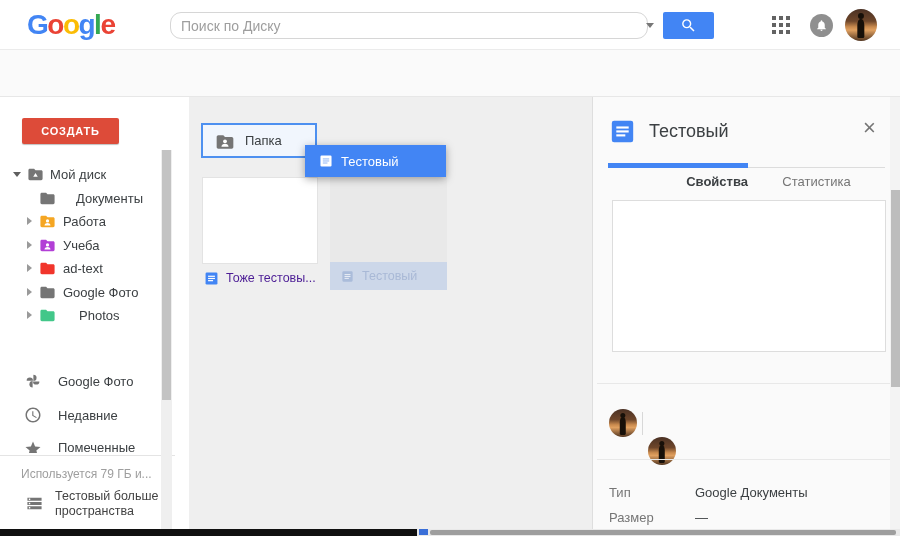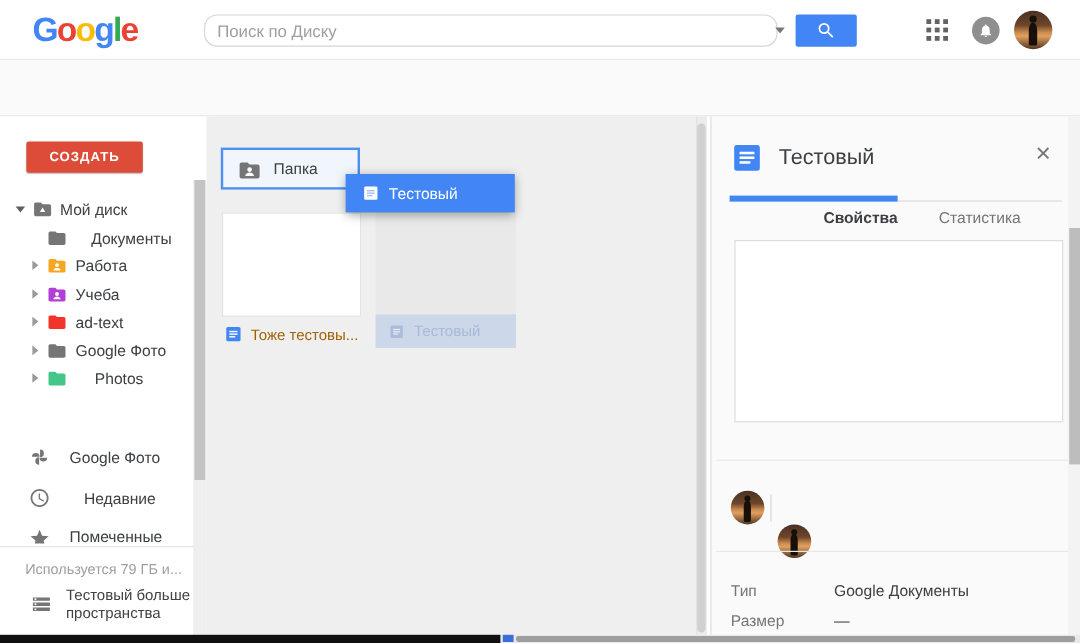--- a/index.html
+++ b/index.html
@@ -55,25 +55,25 @@
   .ficon{display:inline-block;width:17px;height:17px}
   .ficon svg{display:block}
   .mrow{position:absolute;display:flex;align-items:center;cursor:pointer;font-size:13px;color:#3c4043}
   .sb-divider{left:0px;top:358px;width:175px;height:1px;background:#e4e4e4}
   .storage{left:21px;top:370px;font-size:12px;color:#9e9e9e;white-space:nowrap}
   .upg-label{left:55px;top:392px;width:104px;font-size:12.5px;line-height:15px;color:#424242}
   .sb-track{left:161px;top:53px;width:11px;height:383px;background:#efefef}
   .sb-thumb{left:162px;top:53px;width:9px;height:250px;background:#c3c3c3}
 
   
-  .mainarea{left:172px;top:97px;width:408px;height:439px;background:#efefef}
+  .mainarea{left:189px;top:97px;width:408px;height:439px;background:#efefef}
   .folder-tile{left:12px;top:26px;width:116px;height:35px;background:#f1f6fd;border:2px solid #4d90f0;
                box-sizing:border-box;display:flex;align-items:center;cursor:pointer}
   .doc-card{left:13px;top:80px;width:116px;height:87px;background:#fff;border:1px solid #e3e3e3;box-sizing:border-box;cursor:pointer}
-  .card-label{left:15px;top:174px;display:flex;align-items:center;gap:7px;font-size:12.5px;color:#a16207;cursor:pointer}
+  .card-label{left:15px;top:174px;display:flex;gap:7px;font-size:12.5px;color:#4c1d95;cursor:pointer}
   .src-tile{left:141px;top:73px;width:117px;height:120px;background:#e9e9e9;cursor:pointer}
   .src-footer{position:absolute;left:0;bottom:0;width:100%;height:28px;background:#ccd7e9;display:flex;align-items:center}
   .src-footer .lbl{color:#a9b9d6;font-size:12.5px;margin-left:8px}
   .ghost{left:116px;top:48px;width:141px;height:32px;background:#4285f4;box-shadow:0 2px 8px rgba(0,0,0,.35);
          display:flex;align-items:center;cursor:grabbing;z-index:5}
   .ghost .lbl{color:#fff;font-size:13px;margin-left:8px}
   .m-track{left:408px;top:0;width:9px;height:439px;background:#ececec;border-left:1px solid #e3e3e3;box-sizing:border-box}
   .m-thumb{left:409px;top:6px;width:7px;height:424px;background:#d0d0d0;border-radius:4px}
 
   
@@ -338,21 +338,21 @@
   <div class="mrow" style="left:24px;top:275px">
     <svg width="18" height="18" viewBox="0 0 24 24" fill="#757575">
         <use href="#ic-pinwheel"></use>
       </svg>
     <span style="margin-left:16px">Google Фото</span>
   </div>
   <div class="mrow" style="left:24px;top:309px">
     <svg width="18" height="18" viewBox="0 0 24 24" fill="#757575">
         <use href="#ic-clock"></use>
       </svg>
-    <span style="margin-left:28px">Недавние</span>
+    <span style="margin-left:16px">Недавние</span>
   </div>
   <div class="mrow" style="left:24px;top:343px;height:13px;overflow:hidden">
     <svg width="18" height="18" viewBox="0 0 24 24" fill="#757575" style="align-self:flex-start">
         <use href="#ic-star"></use>
       </svg>
     <span style="margin-left:16px;align-self:flex-start">Помеченные</span>
   </div>
 
   <div class="abs sb-divider"></div>
   <div class="abs storage">Используется 79 ГБ и...</div>

